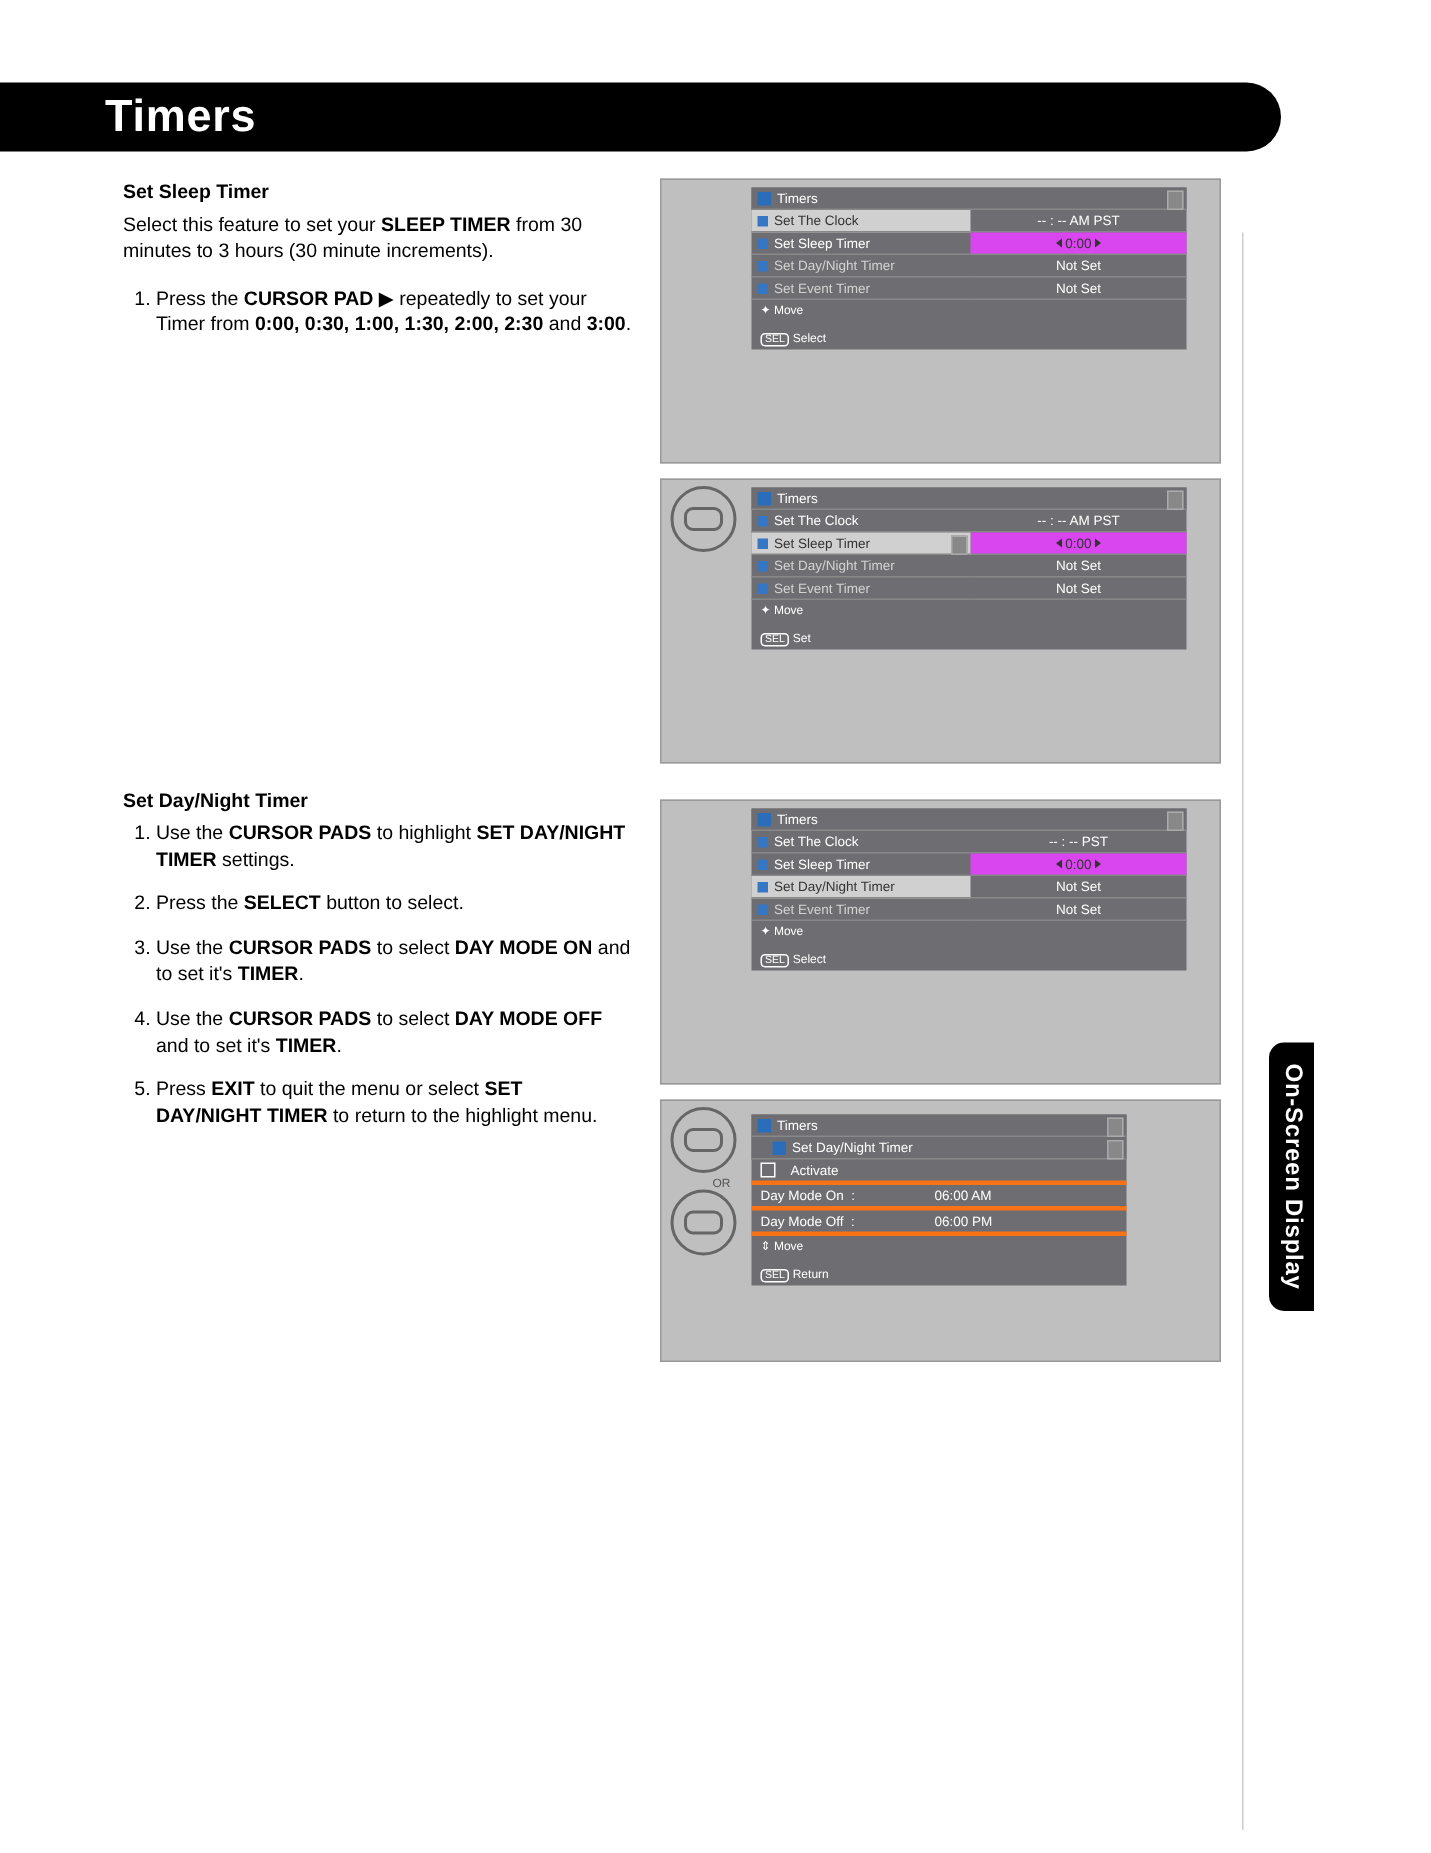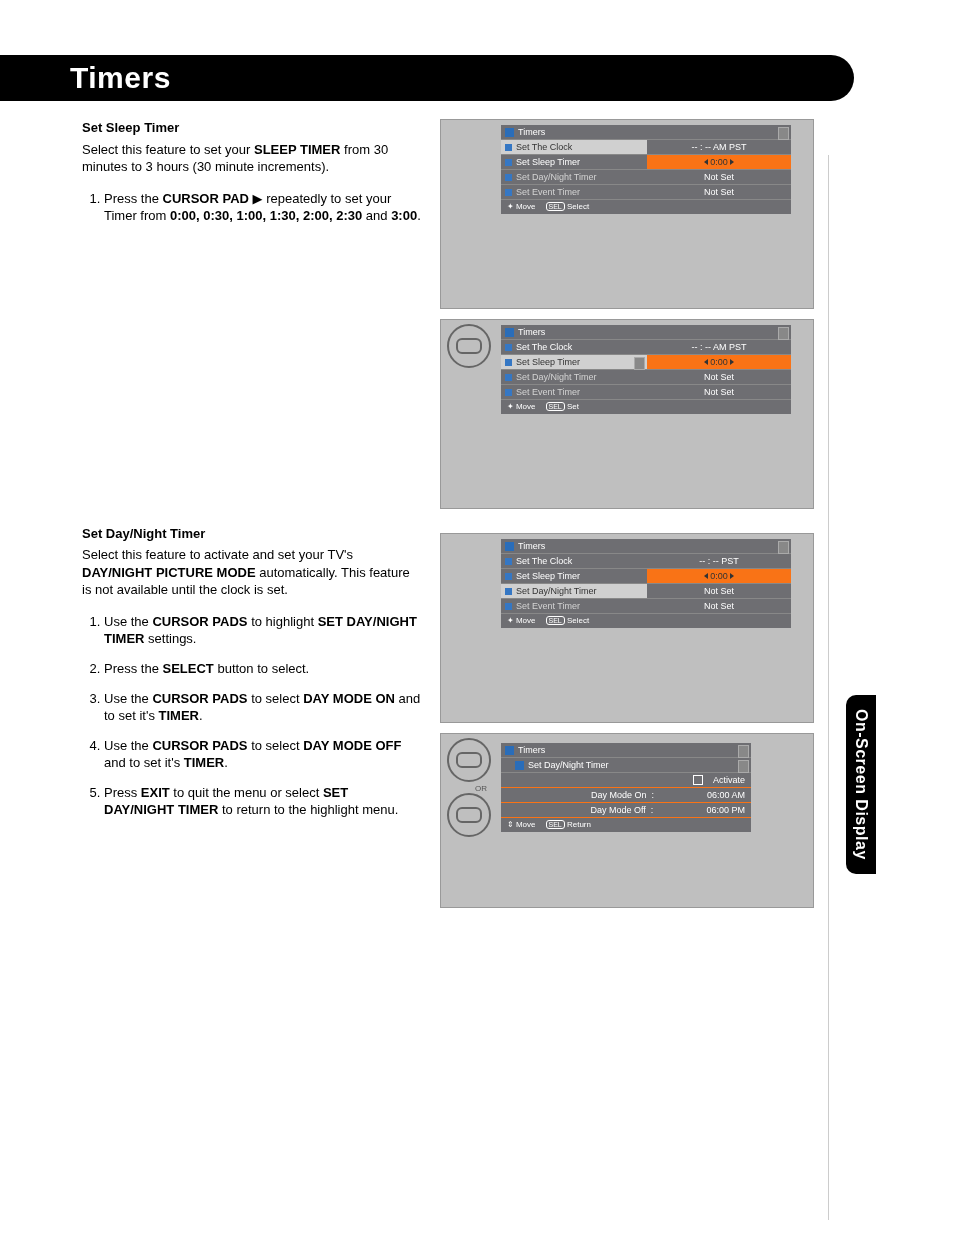--- a/index.html
+++ b/index.html
@@ -25,33 +25,33 @@
   .remote-stack .remote{position:static;margin:0 auto 2px auto;}
   .menu-box{background:#6e6e72;width:290px;font-size:9px;color:#fff;}
   .menu-title{background:#6e6e72;display:flex;align-items:center;gap:4px;padding:2px 4px;border-bottom:1px solid #888;position:relative;}
   .square-icon{width:9px;height:9px;background:#2a6db9;display:inline-block;}
   .m-row{display:flex;align-items:stretch;text-align:center;}
   .m-left{flex:0 0 138px;display:flex;align-items:center;gap:4px;padding:2px 4px;border-bottom:1px solid #888;position:relative;}
   .m-right{flex:1;padding:2px 8px;border-bottom:1px solid #888;}
   .m-left .sq{width:7px;height:7px;background:#3577c4;display:inline-block;}
   .m-left.dim{color:#d3d3d3;}
   .hl-left{background:#d0d0d0;color:#333;}
-  .hl-right{background:#f97316;color:#333;}
-  .footer-row{padding:2px 6px 3px 6px;font-size:8px;display:flex;gap:10px;}
+  .hl-right{background:#d946ef;color:#333;}
+  .footer-row{padding:2px 6px 3px 6px;font-size:8px;display:flex;gap:10px;flex-direction:column;}
   .sel-chip{border:1px solid #fff;border-radius:3px;padding:0 2px;font-size:7px;}
   .tri{display:inline-block;width:0;height:0;border-top:3px solid transparent;border-bottom:3px solid transparent;}
   .tri.l{border-right:4px solid currentColor;margin-right:2px;}
   .tri.r{border-left:4px solid currentColor;margin-left:2px;}
   .tab-chip{position:absolute;right:2px;top:2px;width:9px;height:11px;background:#888;border:1px solid #aaa;}
   
   .side-tab{position:absolute;right:78px;top:640px;background:#000;color:#fff;font-weight:700;font-size:16px;writing-mode:vertical-rl;padding:14px 6px;border-radius:10px 0 0 10px;letter-spacing:.5px;}
   .vline{position:absolute;top:100px;bottom:70px;right:125px;width:1px;background:#ccc;}
   
   .dn-box{background:#6e6e72;width:250px;font-size:9px;color:#fff;margin-top:4px;}
-  .dn-row{padding:2px 6px;border-bottom:1px solid #f97316;display:flex;gap:6px;justify-content:flex-end;}
+  .dn-row{padding:2px 6px;border-bottom:3px solid #f97316;display:flex;gap:6px;}
   .dn-row .lab{flex:0 0 110px;}
   .chk{display:inline-block;width:8px;height:8px;border:1px solid #fff;margin-right:4px;}
 </style>
 </head>
 <body>
 
 <div class="page">
   <div class="header-bar">
     <h1>Timers</h1>
   </div>
@@ -71,23 +71,20 @@
           </p>
           <ol>
             <li>
               <span>Press the </span><b>CURSOR PAD</b><span> ▶ repeatedly to set your Timer from </span><b>0:00, 0:30, 1:00, 1:30, 2:00, 2:30</b><span> and </span><b>3:00</b><span>.</span>
             </li>
           </ol>
         </div>
 
         <div class="section">
           <div class="sect-title">Set Day/Night Timer</div>
-          <p>
-            <span>Select this feature to activate and set your TV's </span><b>DAY/NIGHT PICTURE MODE</b><span> automatically. This feature is not available until the clock is set.</span>
-          </p>
           <ol>
             <li><span>Use the </span><b>CURSOR PADS</b><span> to highlight </span><b>SET DAY/NIGHT TIMER</b><span> settings.</span></li>
             <li><span>Press the </span><b>SELECT</b><span> button to select.</span></li>
             <li><span>Use the </span><b>CURSOR PADS</b><span> to select </span><b>DAY MODE ON</b><span> and to set it's </span><b>TIMER</b><span>.</span></li>
             <li><span>Use the </span><b>CURSOR PADS</b><span> to select </span><b>DAY MODE OFF</b><span> and to set it's </span><b>TIMER</b><span>.</span></li>
             <li><span>Press </span><b>EXIT</b><span> to quit the menu or select </span><b>SET DAY/NIGHT TIMER</b><span> to return to the highlight menu.</span></li>
           </ol>
         </div>
       </div>
 

